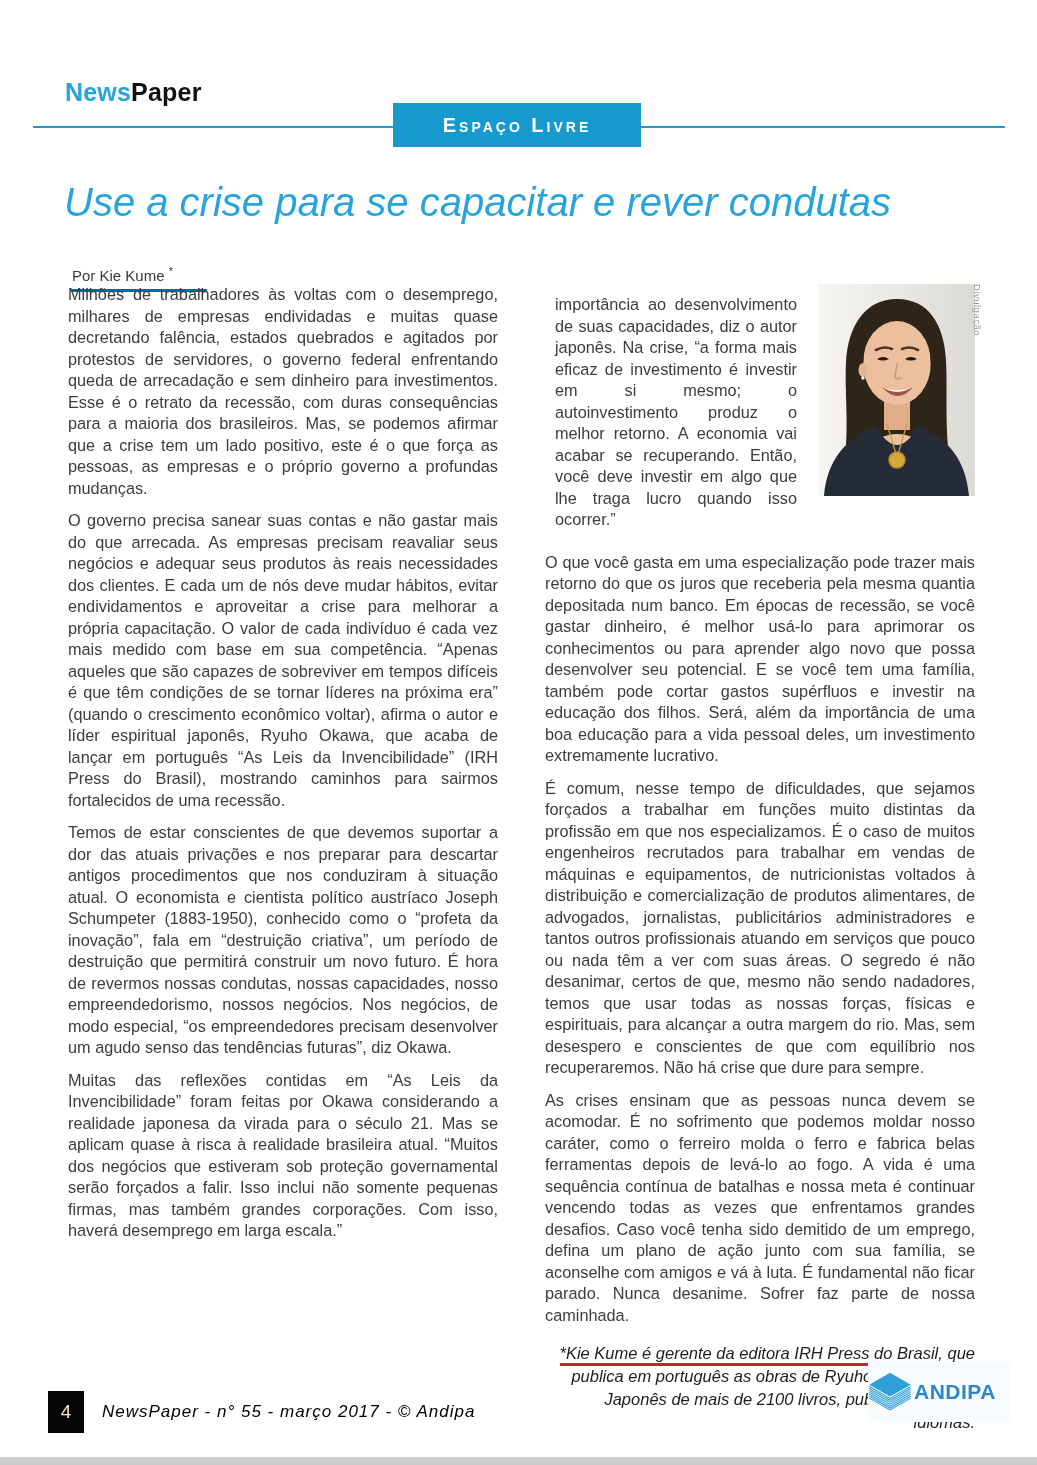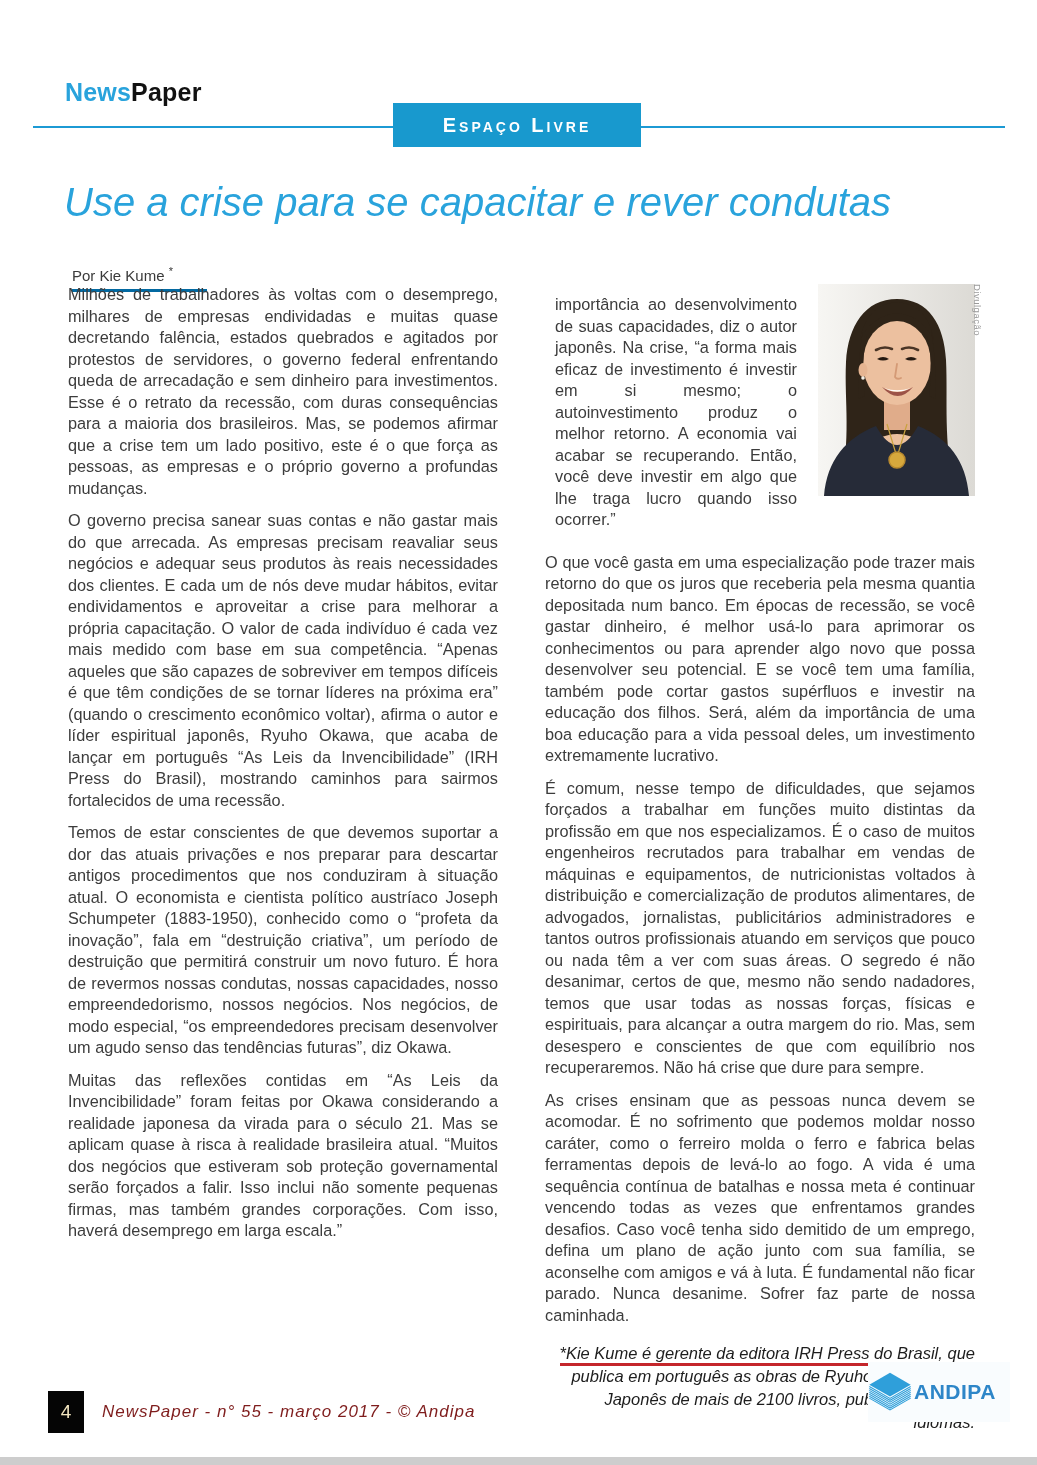--- a/index.html
+++ b/index.html
@@ -39,21 +39,21 @@
 
   
   .footnote { margin-top:16px; font-style:italic; font-size:16.5px; line-height:23px;
               color:#1d1d1d; text-align:right; }
   .fn-underline { border-bottom:3px solid #c4262b; padding-bottom:1px; }
 
   
   .pagenum { position:absolute; left:48px; top:1391px; width:36px; height:42px; background:#050505;
              color:#f3e6c0; font-size:19px; text-align:center; line-height:42px; }
   .issue-line { position:absolute; left:102px; top:1402px; font-size:17px; font-style:italic;
-                color:#7f1d1d; letter-spacing:1px; }
+                color:#000000; letter-spacing:1px; }
   .andipa { position:absolute; left:868px; top:1362px; width:142px; height:60px;
             display:flex; align-items:center; background:#f9fcfe;text-align:right; }
   .andipa svg { width:44px; height:42px; flex:none; }
   .andipa-text { color:#2e86c8; font-weight:bold; font-size:21px; letter-spacing:0.5px; margin-left:2px; }
 
   .bottom-strip { position:absolute; left:0; top:1457px; width:1037px; height:8px; background:#cdcdcd; }
 </style>
 </head>
 <body>
 

